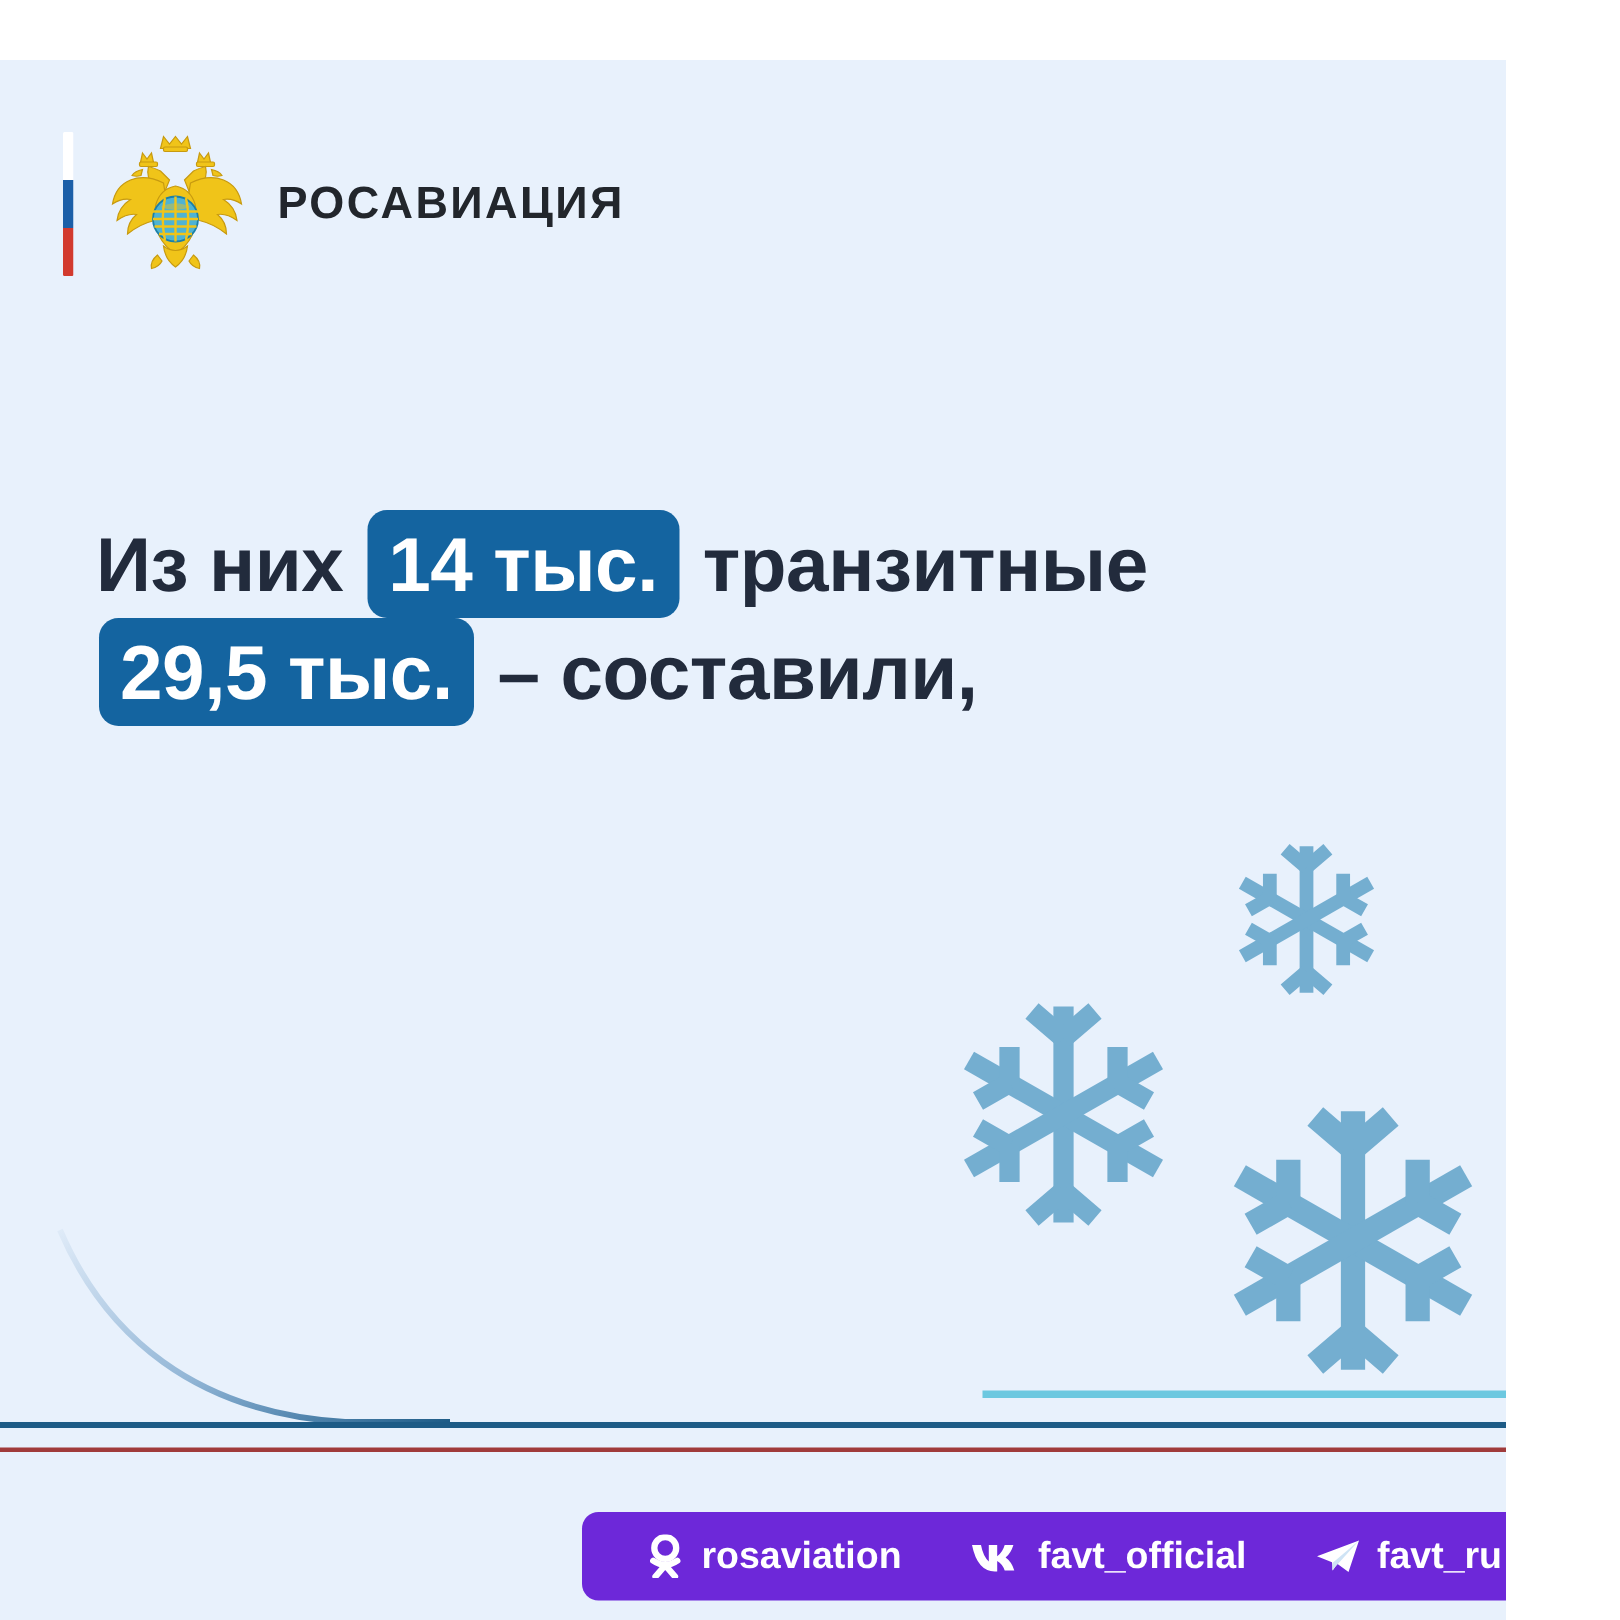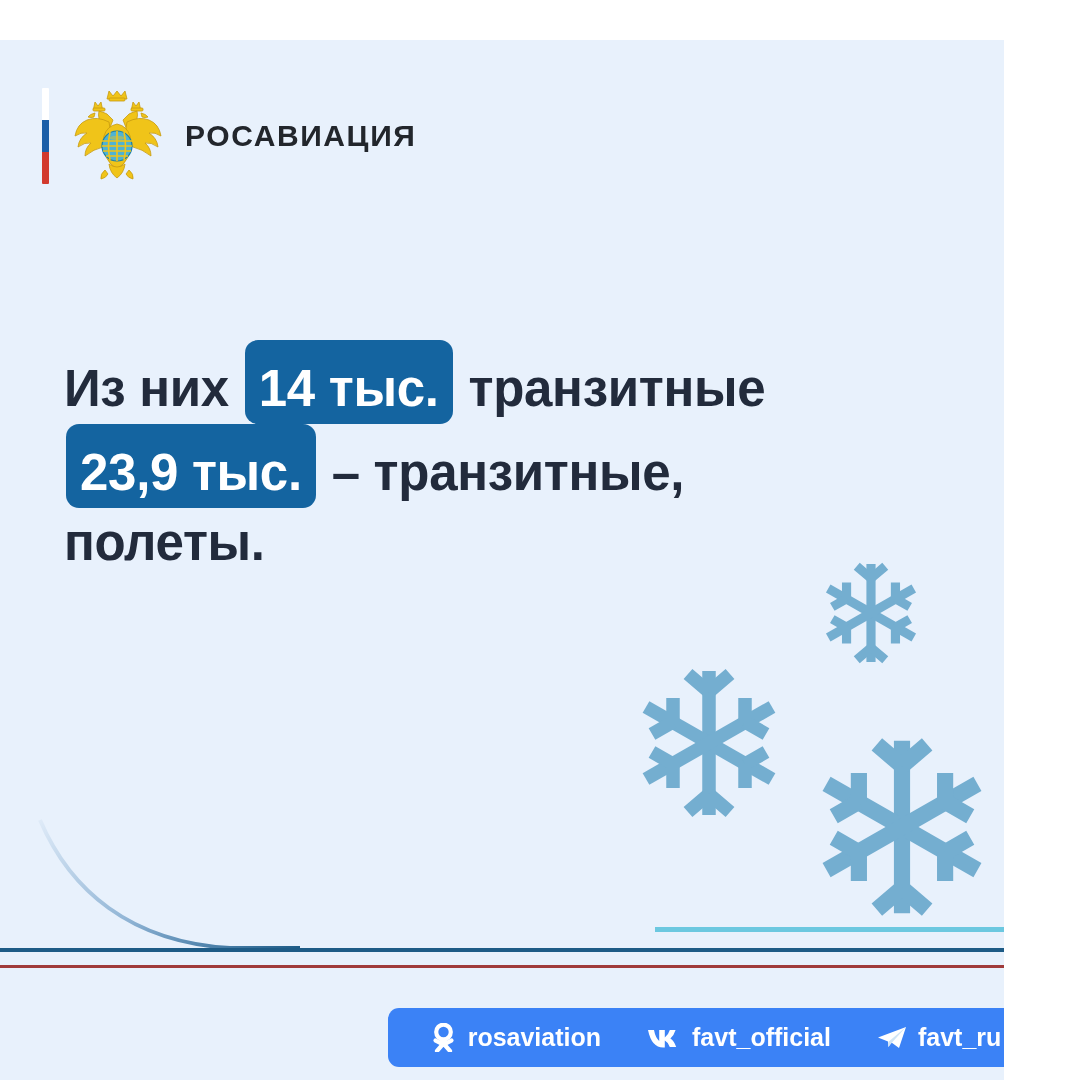--- a/index.html
+++ b/index.html
@@ -61,21 +61,21 @@
     font-weight: bold;
     line-height: 70px;
     color: #222b3c;
     letter-spacing: -0.3px;
   }
   .headline .hl {
     display: inline-block;
     background: #1464a0;
     color: #ffffff;
     border-radius: 13px;
-    padding: 19px 14px 5px 14px;
+    padding: 7px 14px 5px 14px;
     line-height: 60px;
     margin: 0 2px;
   }
   .headline .ln { display: block; white-space: nowrap; }
 
   
   .snow { position: absolute; }
   .snow svg { display: block; }
 
   .snow-1 { left: 820px; top: 518px; }
@@ -116,21 +116,21 @@
     background: #6cc8e0;
   }
 
   
   .social-bar {
     position: absolute;
     left: 388px;
     top: 968px;
     width: 655px;
     height: 59px;
-    background: #3b82f6;
+    background: #6d28d9;
     border-radius: 11px;
     display: flex;
     align-items: center;
     justify-content: center;
     gap: 46px;
   }
   .social-item {
     display: flex;
     align-items: center;
     gap: 11px;
@@ -187,22 +187,21 @@
           <path d="M38 52 q10 -5 20 0 q-10 4 -20 0z" fill="#f0c419" opacity="0.45"></path>
         </g>
       </svg>
     </span>
 
     <span class="brand-name">РОСАВИАЦИЯ</span>
   </div>
 
   <div class="headline">
     <span class="ln"><span>Из них</span> <span class="hl">14 тыс.</span> <span>транзитные</span></span>
-    <span class="ln"><span class="hl">23,9 тыс.</span> <span>– транзитные,</span></span>
-    <span class="ln">полеты.</span>
+    <span class="ln"><span class="hl">29,5 тыс.</span> <span>– составили,</span></span>
   </div>
 
   <div class="snow snow-1">
     <svg width="102" height="110" viewBox="0 0 100 108">
       <g stroke="#74aed0" stroke-width="9" stroke-linecap="butt" fill="none">
         <path d="M50 6 V102"></path>
         <path d="M8 30 L92 78"></path>
         <path d="M92 30 L8 78"></path>
         <path d="M50 20 L36 8 M50 20 L64 8"></path>
         <path d="M50 88 L36 100 M50 88 L64 100"></path>

